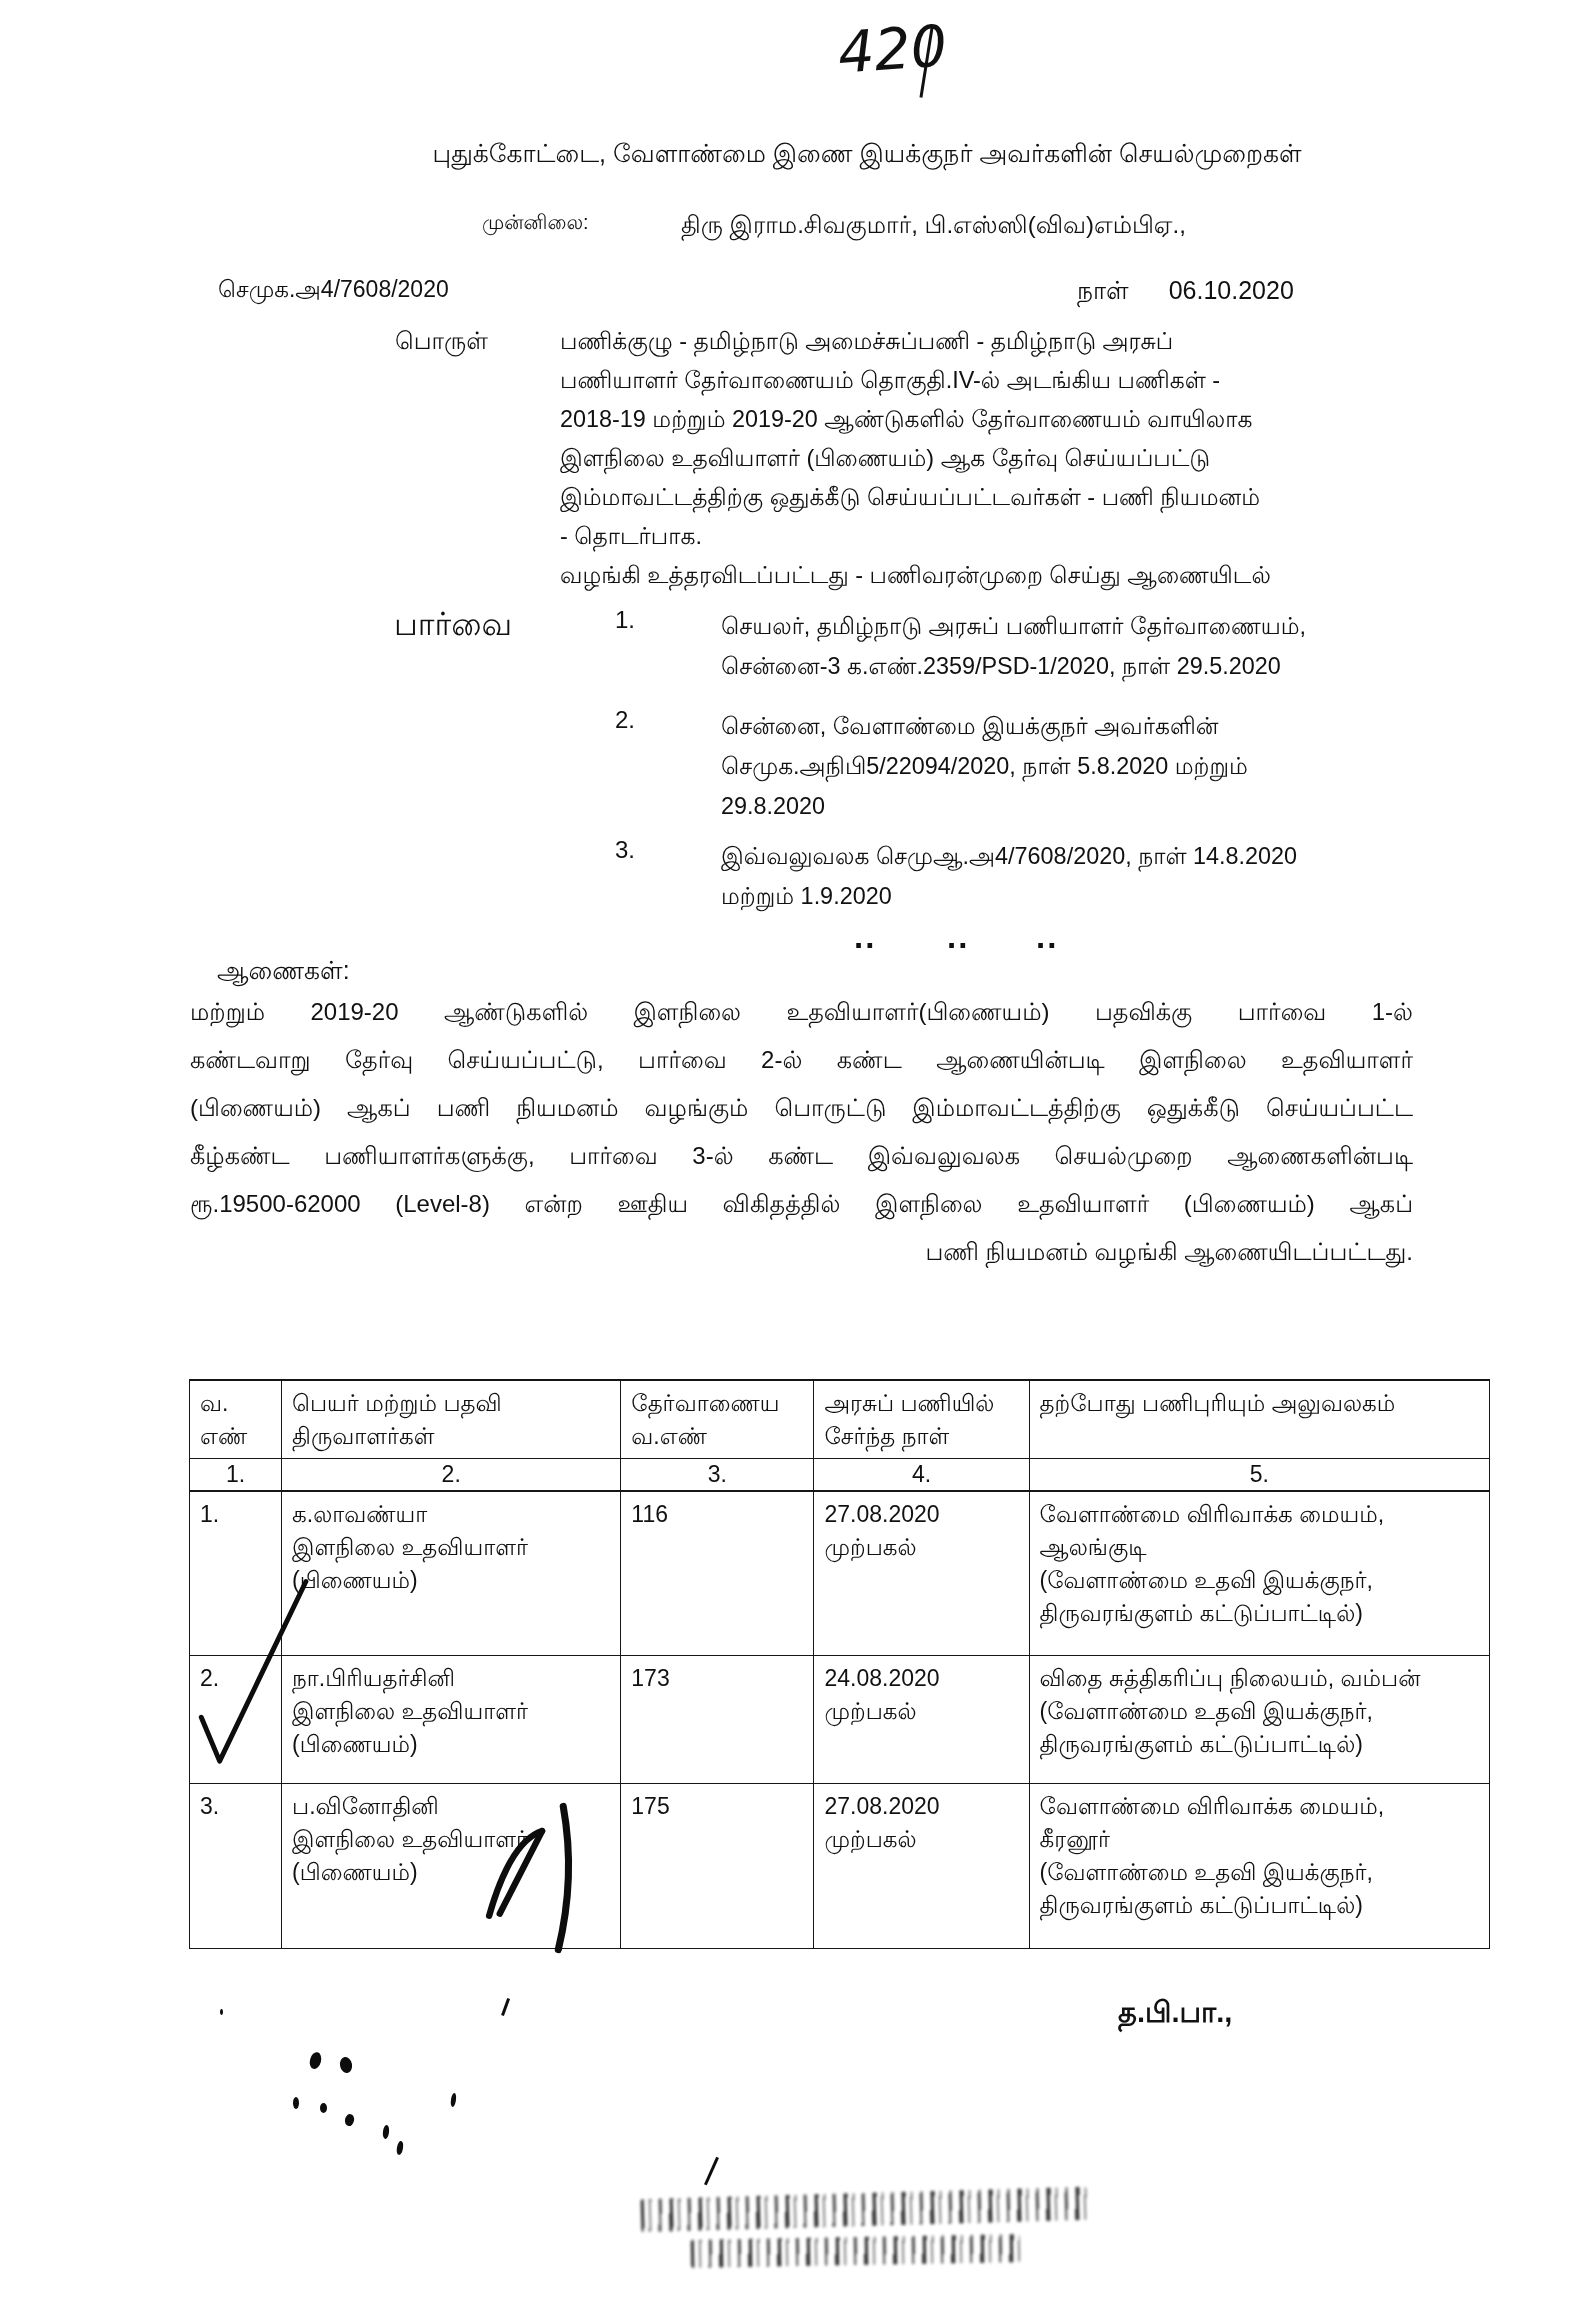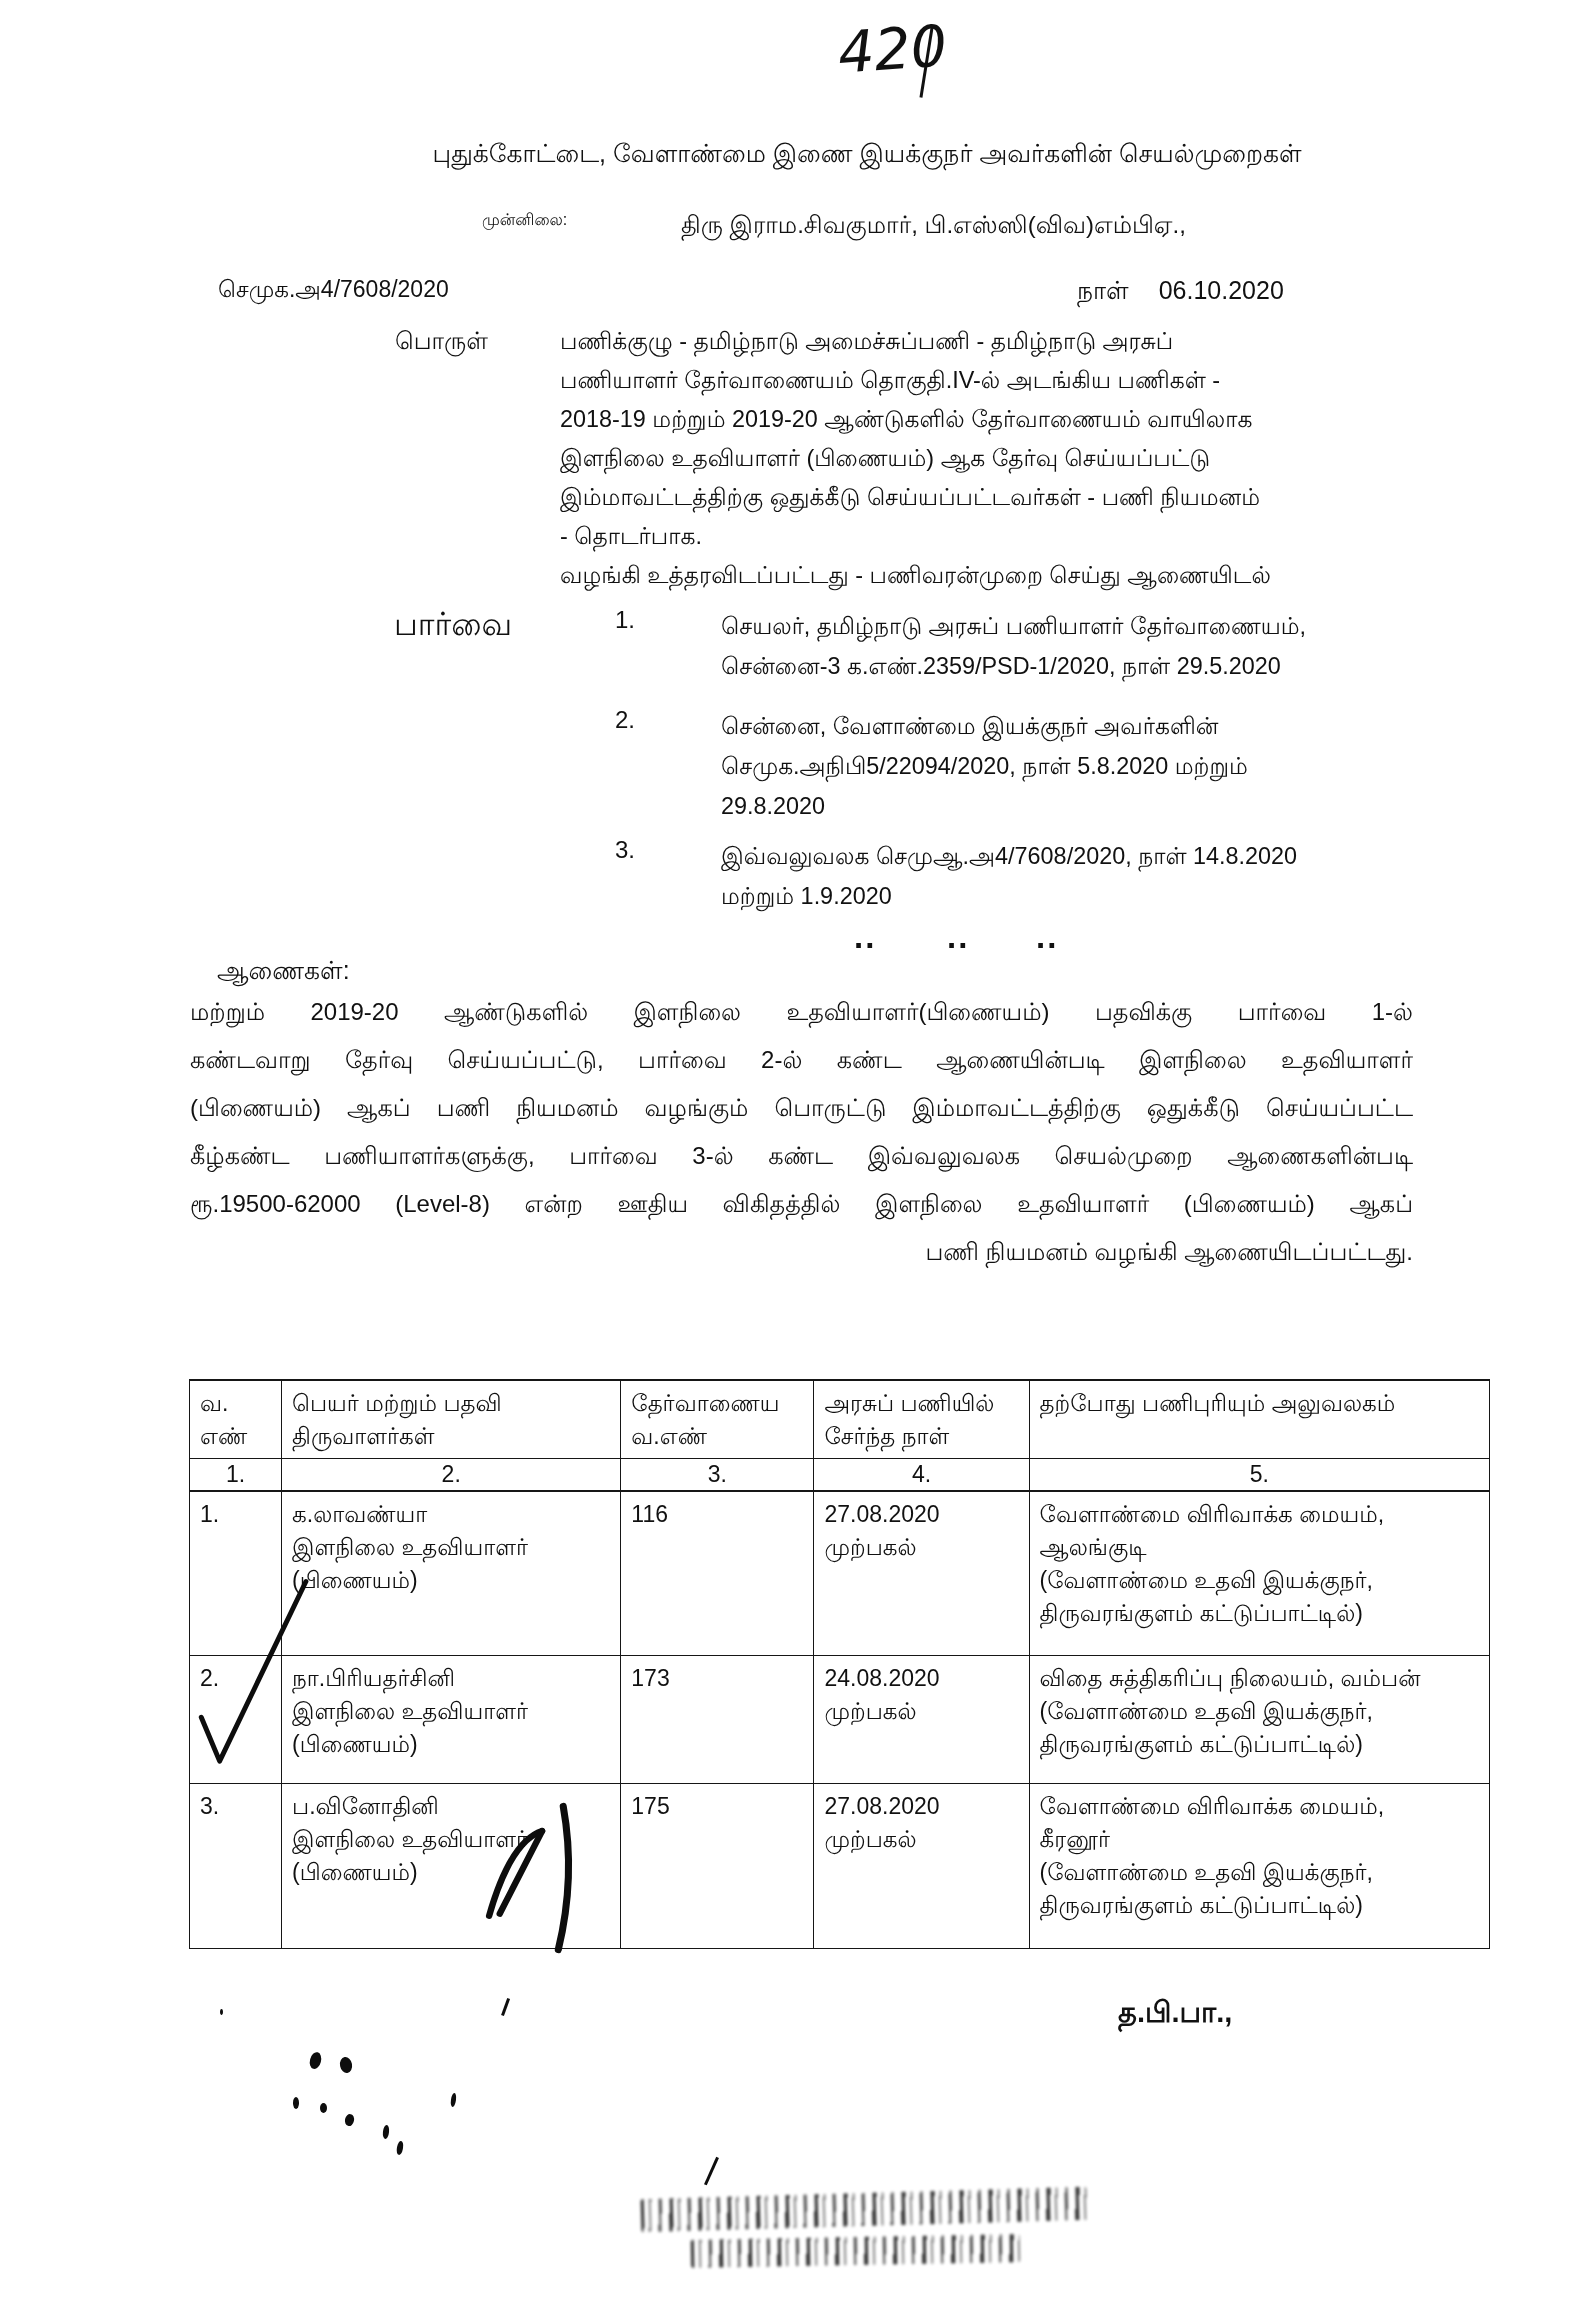--- a/index.html
+++ b/index.html
@@ -9,25 +9,25 @@
     color:#111111;overflow:hidden;
   }
   .abs{position:absolute;}
   
   .hw-num{left:838px;top:15.6px;font-size:57px;font-style:italic;
     font-family:"DejaVu Sans",sans-serif;transform:rotate(-4deg);font-weight:400;}
   .hw-slash{left:925px;top:27px;width:2.8px;height:71px;background:#111;
     transform:rotate(9deg);}
   
   .doc-title{left:149px;right:0;top:139px;text-align:center;font-size:25px;font-weight:500;}
-  .presence-label{left:482px;top:211px;font-size:16px;font-weight:500;}
+  .presence-label{left:482px;top:211px;font-size:20px;font-weight:500;}
   .presence-value{left:681px;top:211px;font-size:24px;font-weight:500;}
   .ref-no{left:218px;top:276px;font-size:23px;font-weight:500;}
   .date-line{left:1077px;top:276px;font-size:25px;font-weight:500;}
-  .date-line .val{margin-left:30px;}
+  .date-line .val{margin-left:40px;}
   
   .subject-label{left:395px;top:327px;font-size:24px;font-weight:500;text-align:center;}
   .subject-lines{left:560px;top:322px;width:801px;font-size:23.4px;line-height:39px;font-weight:500;}
   
   .refs-label{left:394px;top:606px;font-size:32px;font-weight:500;}
   .ref-num{font-size:24px;font-weight:500;left:615px;}
   .ref-body{left:721px;width:638px;font-size:23.4px;line-height:40px;font-weight:500;}
   .r1{top:606px;} .r2{top:706px;} .r3{top:836px;}
   
   .sep-dot{top:918px;font-size:33px;font-weight:700;letter-spacing:2.1px;}

